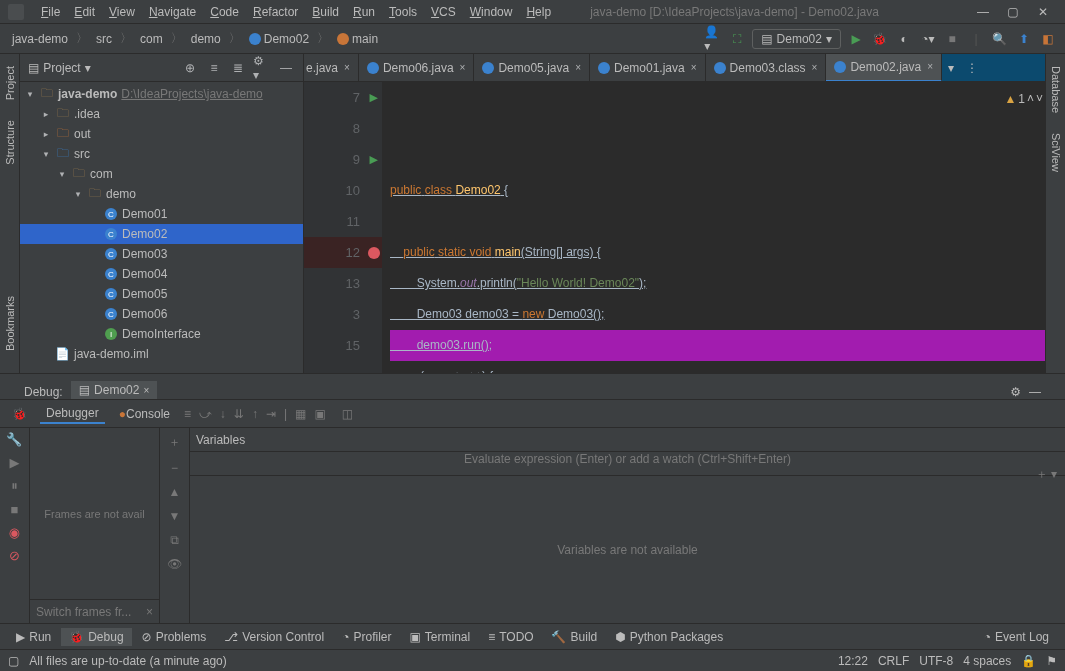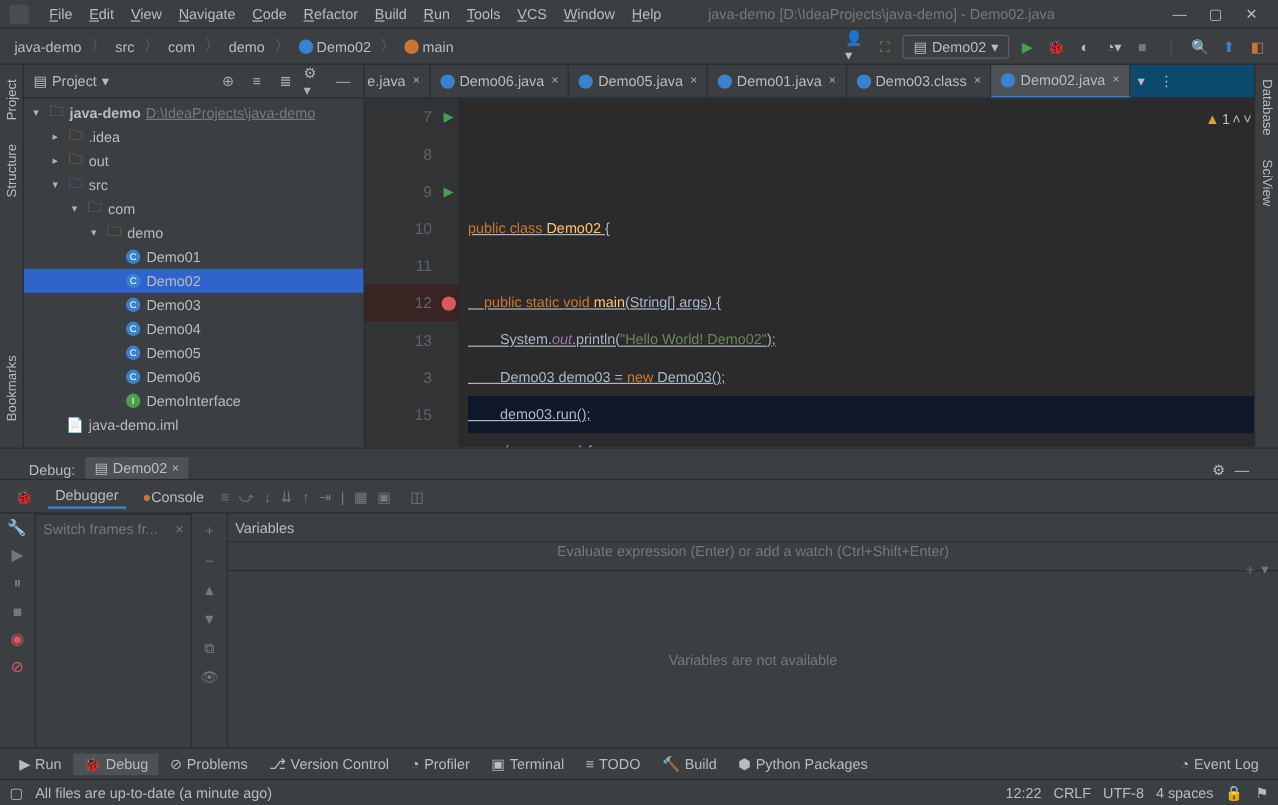--- a/index.html
+++ b/index.html
@@ -50,21 +50,21 @@
 .etab-icon { width: 12px; height: 12px; border-radius: 50%; background: #3b82ce; display: inline-block; }
 .editor-tabs .tab-more { padding: 0 6px; cursor: pointer; }
 .editor-body { flex: 1; display: flex; position: relative; overflow: hidden; }
 .gutter { width: 78px; background: #313335; display: flex; flex-direction: column; }
 .gline { height: 31px; display: flex; align-items: center; justify-content: flex-end; padding-right: 22px; color: #606366; font-size: 13px; position: relative; }
 .gline .run-mark { position: absolute; right: 4px; color: #499c54; font-size: 11px; }
 .gline .bp { position: absolute; right: 2px; width: 12px; height: 12px; border-radius: 50%; background: #db5860; }
 .gline.bpline { background: #3a2323; }
 .code { flex: 1; font-family: "Consolas", monospace; font-size: 15px; line-height: 31px; padding-left: 8px; white-space: pre; color: #a9b7c6; position: relative; }
 .code .cline { height: 31px; text-decoration: underline; }
-.code .cline.bpline { background: #0f172a; }
+.code .cline.bpline { background: #a21caf; }
 .kw { color: #cc7832; }
 .str { color: #6a8759; }
 .fn { color: #ffc66d; }
 .field { color: #9876aa; font-style: italic; }
 .right-strip { width: 20px; background: #3c3f41; border-left: 1px solid #2b2b2b; display: flex; flex-direction: column; align-items: center; padding-top: 8px; gap: 12px; }
 .right-strip .vtab { writing-mode: vertical-rl; cursor: pointer; padding: 4px 2px; font-size: 11px; }
 .editor-status { position: absolute; top: 2px; right: 2px; display: flex; align-items: center; gap: 2px; font-size: 11px; color: #bbbbbb; }
 .warn-tri { color: #d9a343; }
 .debug-panel { height: 250px; background: #3c3f41; border-top: 1px solid #2b2b2b; display: flex; flex-direction: column; }
 .debug-header { height: 26px; display: flex; align-items: flex-end; padding: 0 24px; border-bottom: 1px solid #2b2b2b; gap: 8px; }
@@ -351,20 +351,21 @@
   <div class="debug-body">
     <div class="debug-left-icons">
       <div class="dli">🔧</div>
       <div class="dli" style="color:#787878">▶</div>
       <div class="dli">⏸</div>
       <div class="dli" style="color:#787878">■</div>
       <div class="dli" style="color:#db5860">◉</div>
       <div class="dli" style="color:#db5860">⊘</div>
     </div>
     <div class="frames-pane">
+      <div class="frames-body">Frames are not avail</div>
       <div class="hint-row">
           <span>Switch frames fr...</span> 
           <span style="margin-left:auto">×</span>
         </div>
     </div>
     <div class="hint-pane">
       <div class="hp">＋</div>
       <div class="hp">−</div>
       <div class="hp">▲</div>
       <div class="hp">▼</div>

